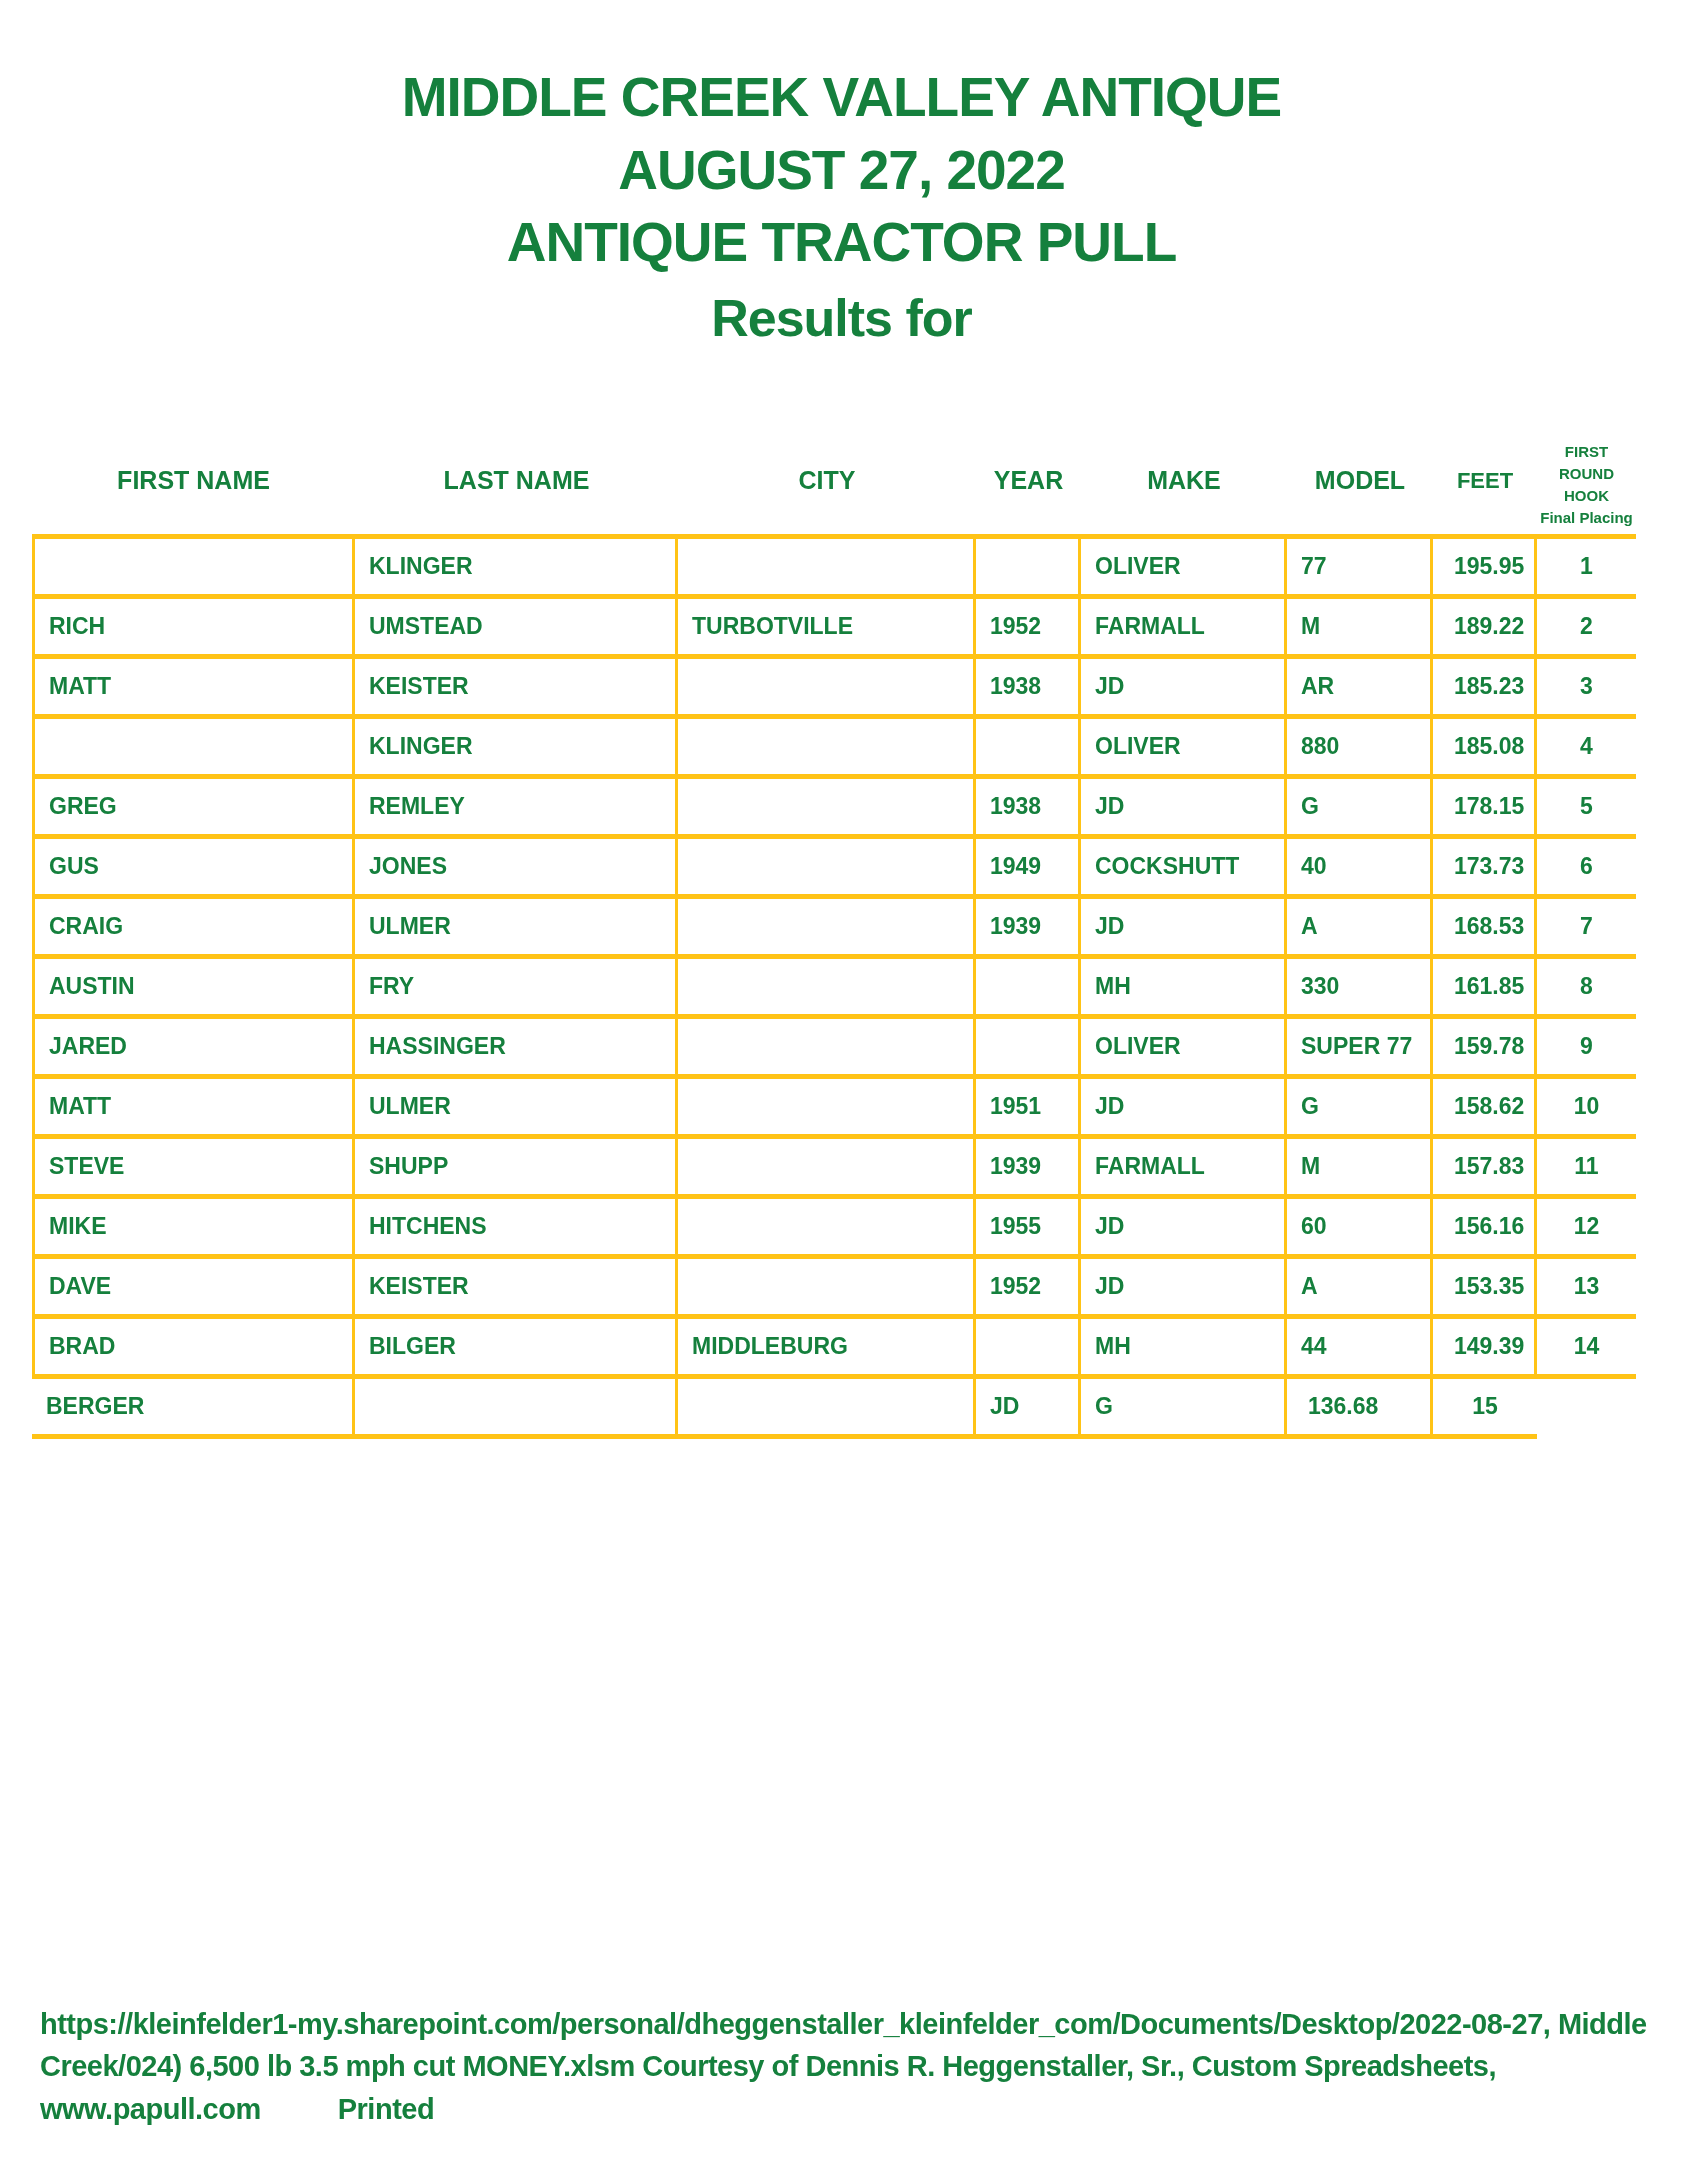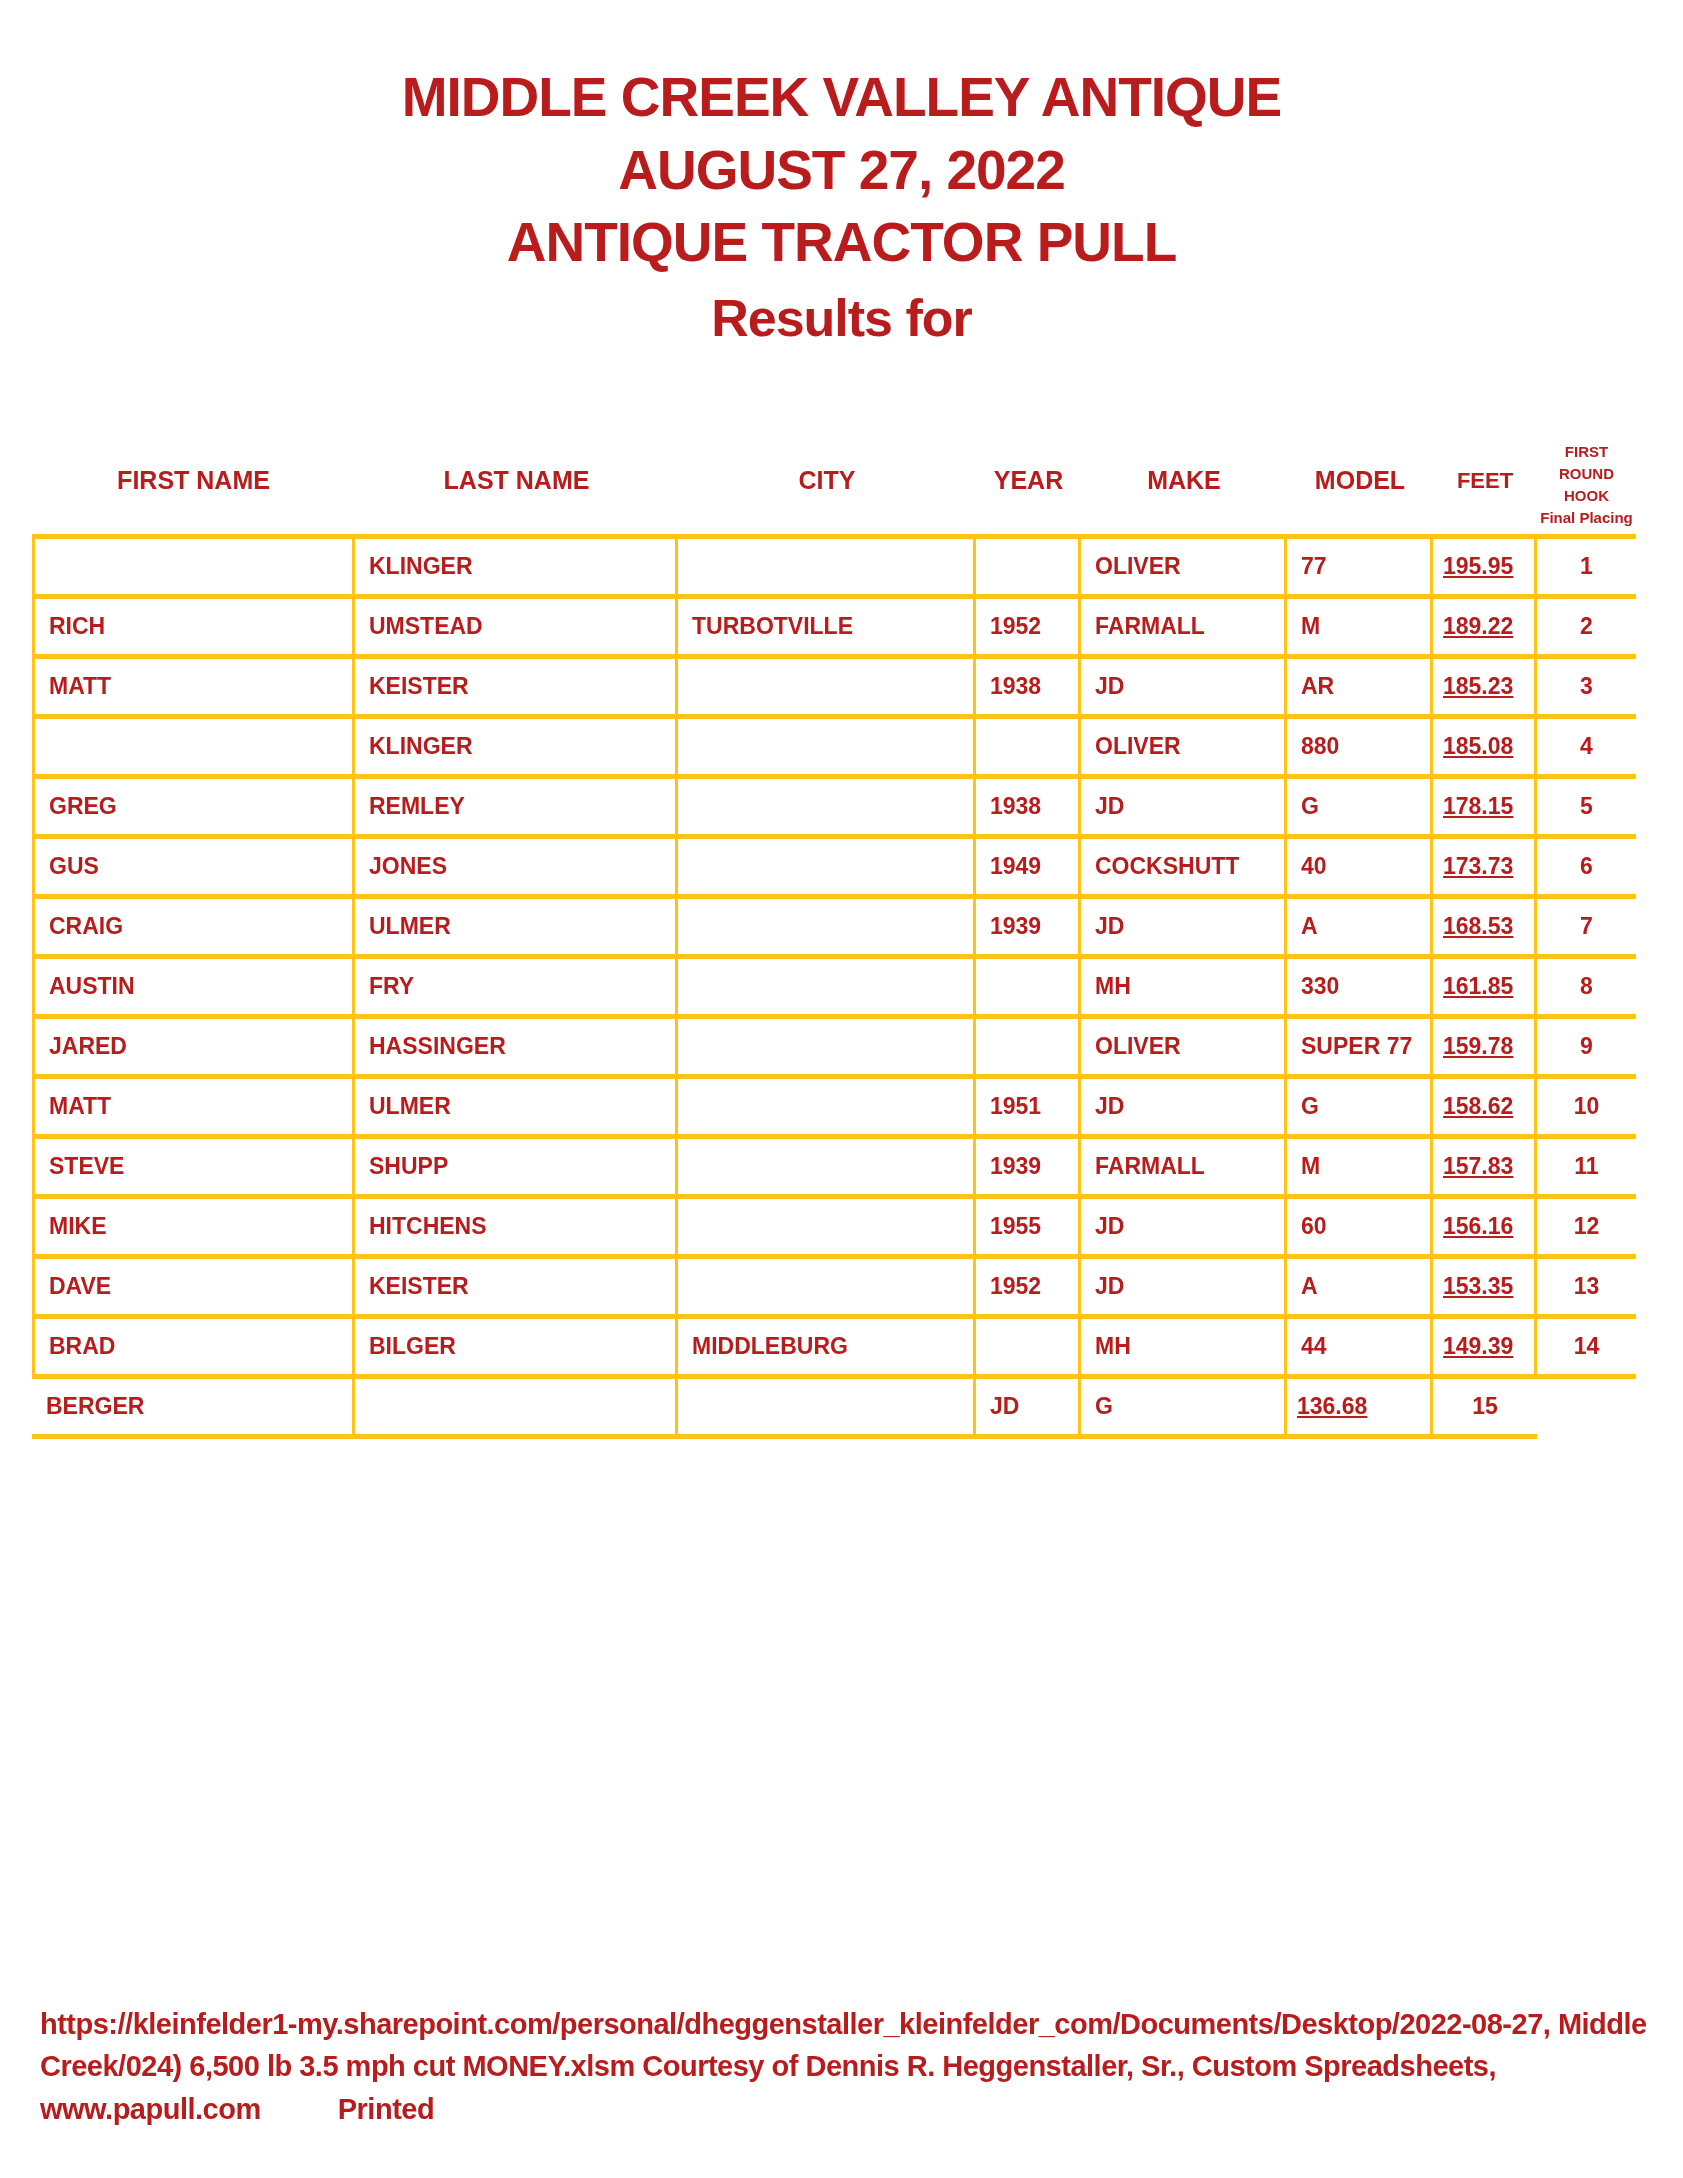--- a/index.html
+++ b/index.html
@@ -3,21 +3,21 @@
 <meta charset="utf-8">
 <style>
   html,body{margin:0;padding:0;background:#ffffff;}
   .page{
     position:relative;
     width:1683px;
     height:2178px;
     background:#ffffff;
     font-family:"Liberation Sans", sans-serif;
     font-weight:bold;
-    color:#b91c1c;
+    color:#15803d;
     overflow:hidden;
   }
   
   .title-line{
     position:absolute;
     left:0;
     width:100%;
     text-align:center;
     line-height:1;
     letter-spacing:-1px;
@@ -61,21 +61,21 @@
     display:flex;
     align-items:center;
     font-size:23px;
     padding-left:14px;
     overflow:hidden;
     white-space:nowrap;
     border-bottom:5px solid #FFC316;
     border-right:3px solid #FFC316;
   }
   .cell.col0{border-left:3px solid #FFC316;}
-  .cell.col6{padding-left:10px;text-decoration:underline;}
+  .cell.col6{padding-left:21px;}
   .cell.col7{border-right:none; padding-left:0; justify-content:center;}
 
   
   .footer-line{
     position:absolute;
     left:40px;
     line-height:1;
     font-size:29px;
     letter-spacing:-0.5px;
     white-space:nowrap;

